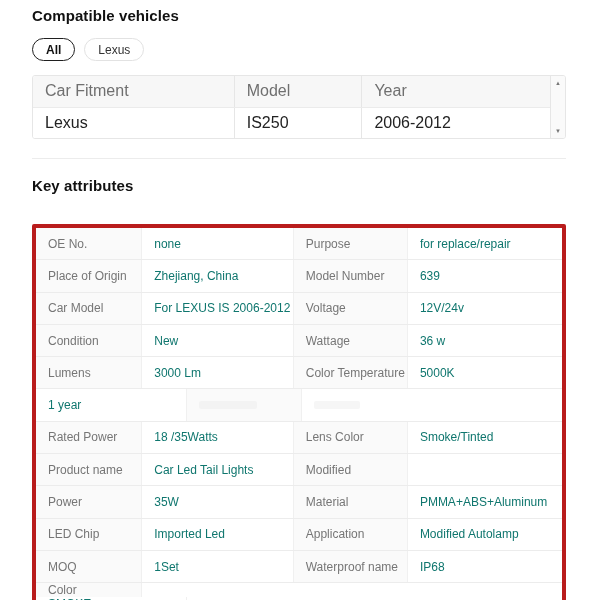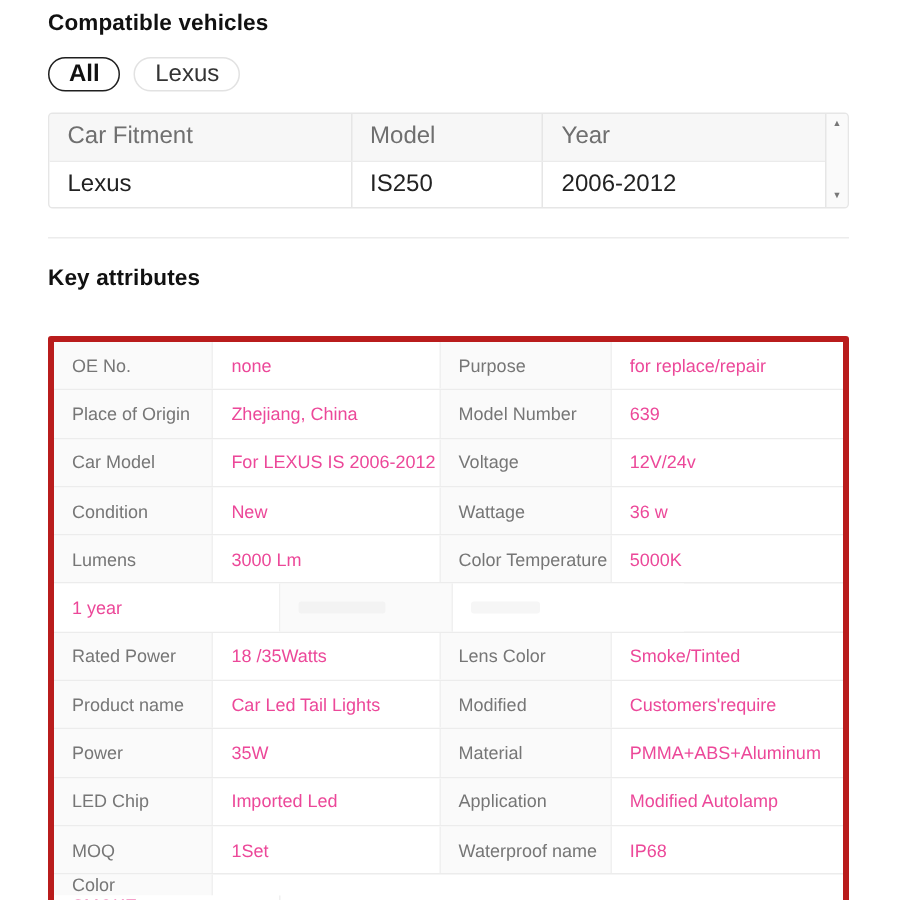--- a/index.html
+++ b/index.html
@@ -20,21 +20,21 @@
     letter-spacing: 0.1px;
   }
 
   
   .pills { display: flex; gap: 9px; margin-top: 14px; }
   .pill {
     height: 23px;
     padding: 0 13px;
     border-radius: 12px;
     background: #ffffff;
-    font-size: 16px;
+    font-size: 12px;
     display: inline-flex;
     align-items: center;
     justify-content: center;
     cursor: pointer;
     font-family: "Liberation Sans", sans-serif;
   }
   .pill.selected { border: 1.5px solid #1f1f1f; font-weight: 700; color: #111111; }
   .pill.normal   { border: 1px solid #e2e2e2; color: #333333; }
 
   
@@ -93,21 +93,21 @@
   .attr-row { display: flex; border-bottom: 1px solid #ececec; height: 32.3px; }
   .attr-row:last-child { border-bottom: 0; flex-direction: column; }
   .cell {
     display: flex;
     align-items: center;
     padding: 0 12px;
     overflow: hidden;
     white-space: nowrap;
   }
   .attr-label { background: #fafafa; color: #767676; border-right: 1px solid #f0f0f0; }
-  .attr-value { background: #ffffff; color: #ec4899; }
+  .attr-value { background: #ffffff; color: #0f766e; }
   .w-l1 { width: 20.2%; }
   .w-v1 { width: 28.8%; border-right: 1px solid #f0f0f0; }
   .w-l2 { width: 21.7%; }
   .w-v2 { width: 29.3%; }
   .attr-empty { background: #ffffff; width: 51%; }
   .ghost { display: inline-block; height: 8px; border-radius: 2px; }
   .ghost-on-gray { background: #f3f3f3; width: 58px; }
   .ghost-on-white { background: #f6f6f6; width: 46px; }
 </style>
 </head>
@@ -192,21 +192,20 @@
       <div class="attr-row">
         <div class="cell attr-label w-l1">Rated Power</div>
         <div class="cell attr-value w-v1">18 /35Watts</div>
         <div class="cell attr-label w-l2">Lens Color</div>
         <div class="cell attr-value w-v2">Smoke/Tinted</div>
       </div>
       <div class="attr-row">
         <div class="cell attr-label w-l1">Product name</div>
         <div class="cell attr-value w-v1">Car Led Tail Lights</div>
         <div class="cell attr-label w-l2">Modified</div>
-        <div class="cell attr-value w-v2">Customers'require</div>
       </div>
       <div class="attr-row">
         <div class="cell attr-label w-l1">Power</div>
         <div class="cell attr-value w-v1">35W</div>
         <div class="cell attr-label w-l2">Material</div>
         <div class="cell attr-value w-v2">PMMA+ABS+Aluminum</div>
       </div>
       <div class="attr-row">
         <div class="cell attr-label w-l1">LED Chip</div>
         <div class="cell attr-value w-v1">Imported Led</div>

